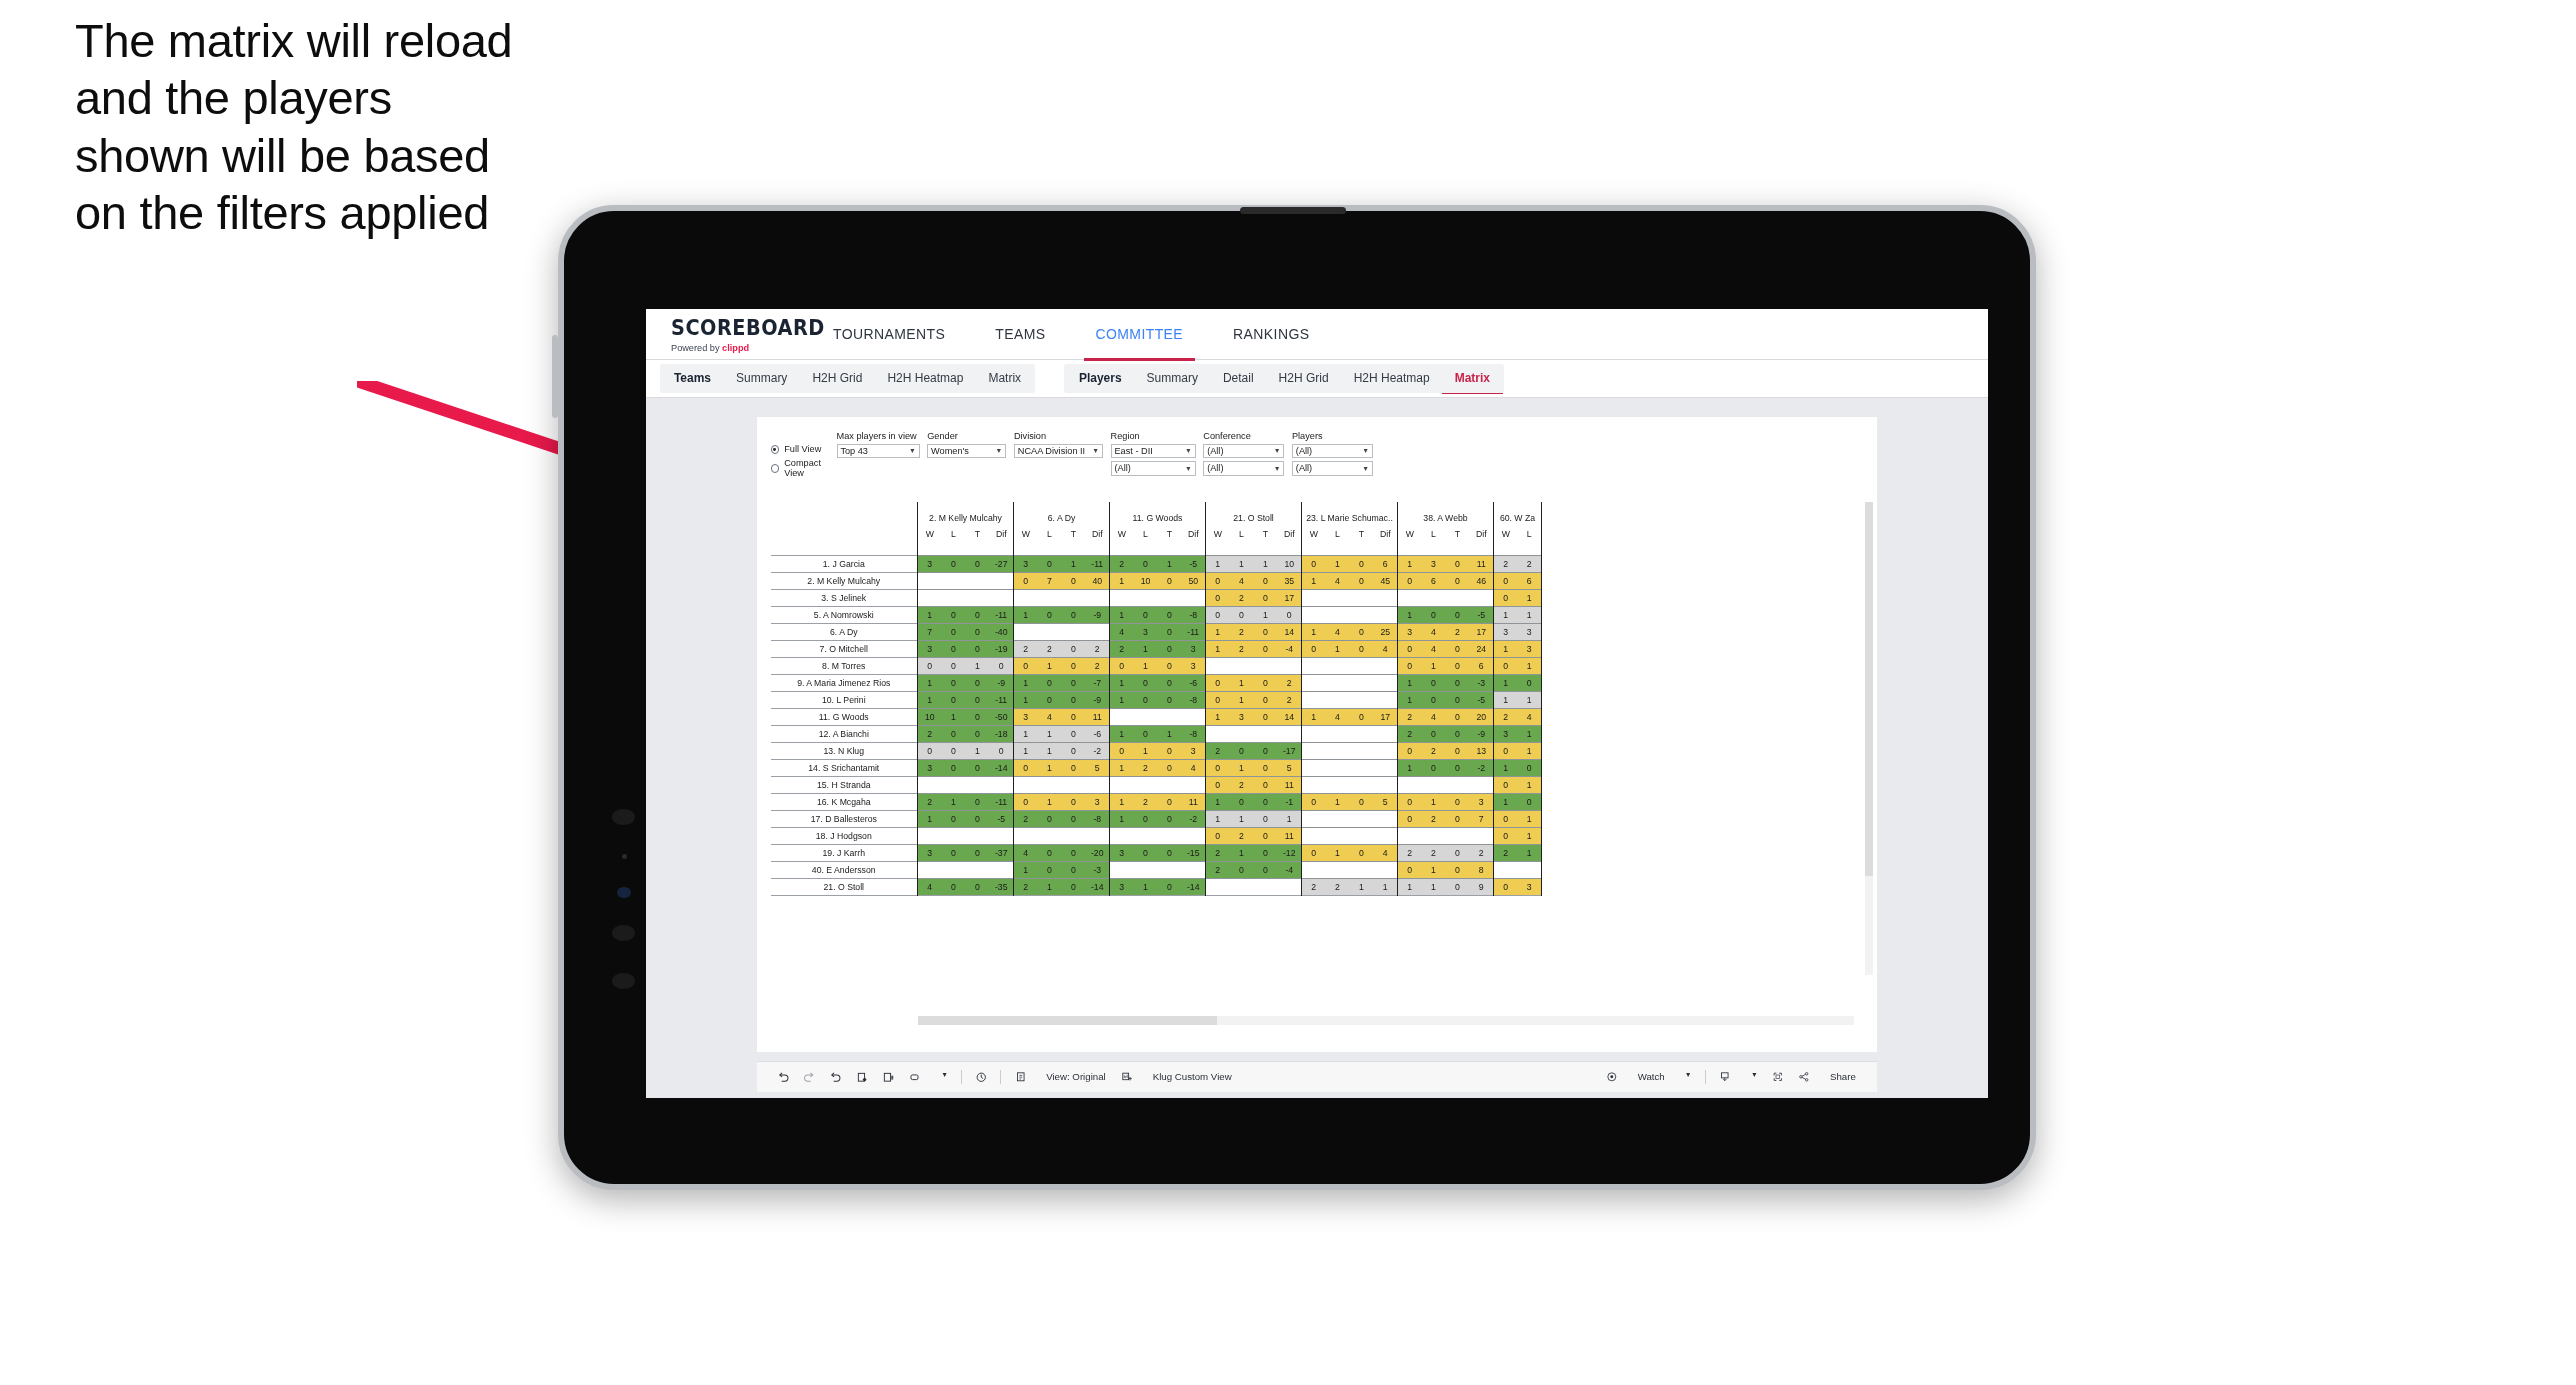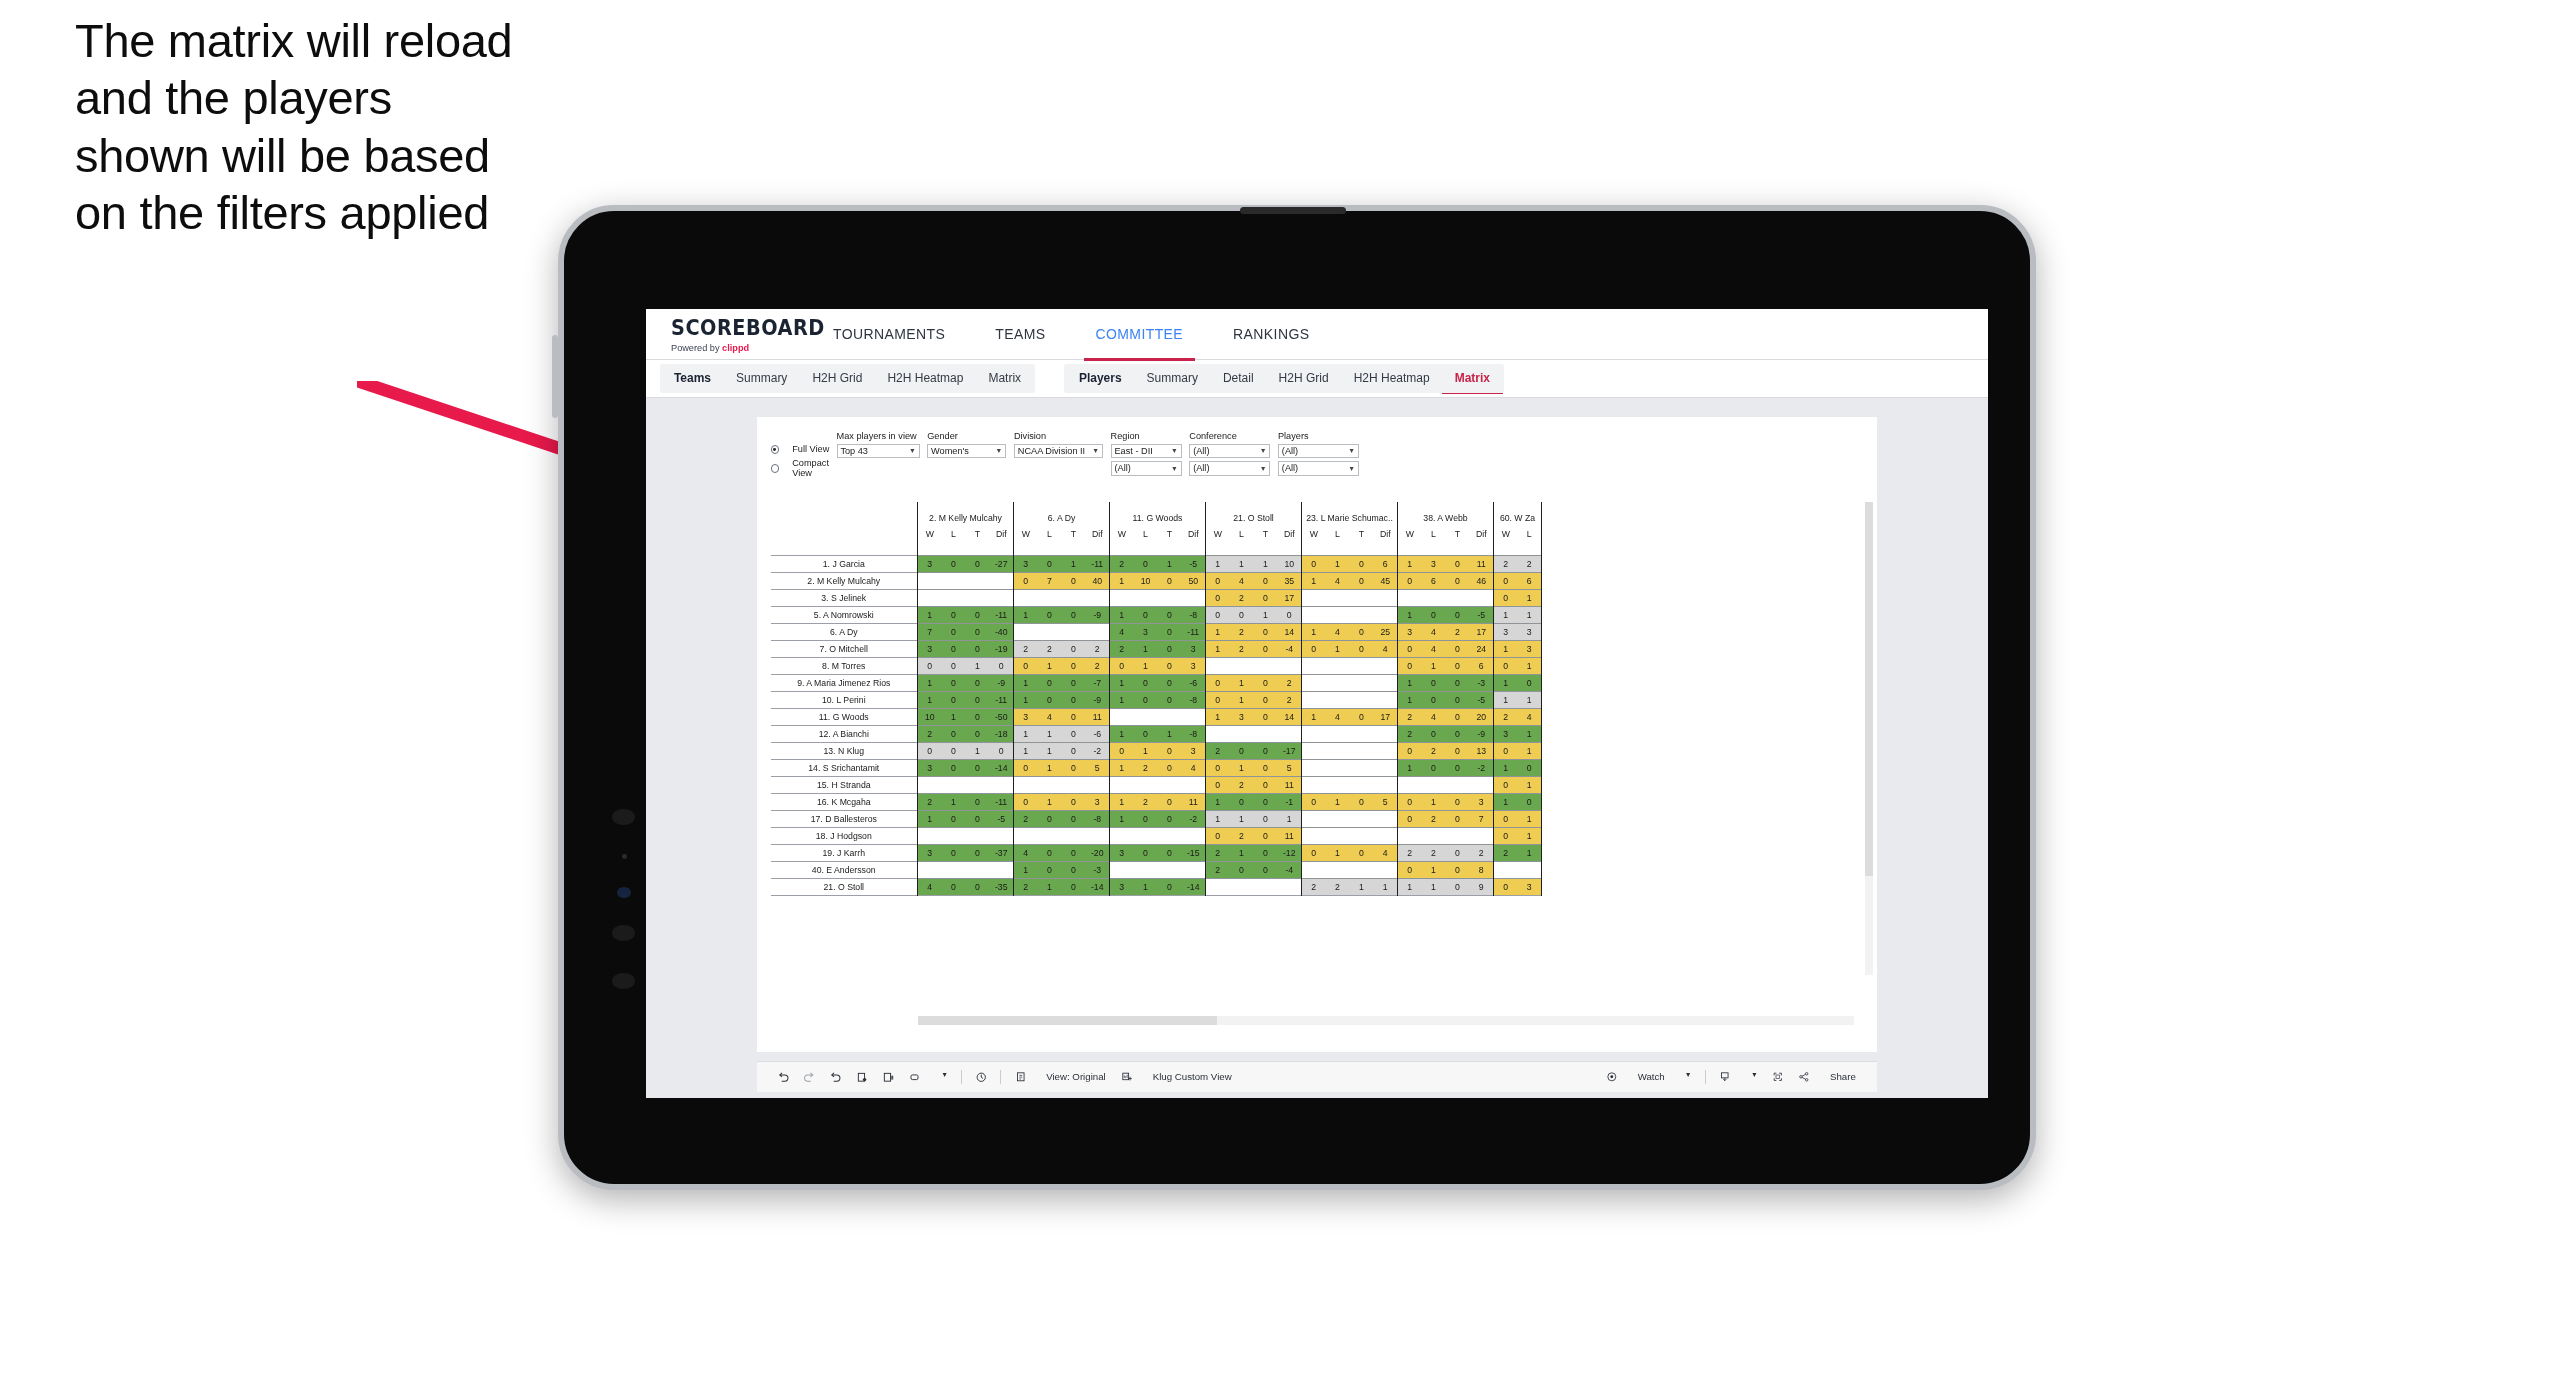--- a/index.html
+++ b/index.html
@@ -91,36 +91,36 @@
   
   .app-body { flex: 1; background: #e8eaee; position: relative; overflow: hidden; }
   .sheet {
     position: absolute; left: 111px; top: 19.3px; right: 111px; bottom: 46px;
     background: #ffffff;
   }
 
   
   .filters { display: flex; padding: 13.5px 0 0 13.5px; gap: 0; }
   .viewmode { width: 66px; padding-top: 13.5px; }
-  .radio-row { display: flex; align-items: center; gap: 13px; margin-bottom: 3.9px; font-size: 9.2px; color: #222; }
+  .radio-row { display: flex; align-items: center; gap: 5px; margin-bottom: 3.9px; font-size: 9.2px; color: #222; }
   .radio { width: 8.7px; height: 8.7px; border: 1px solid #6b7280; border-radius: 50%;
            position: relative; background: #fff; flex: none; }
   .radio.on::after { content: ""; position: absolute; left: 1.9px; top: 1.9px;
            width: 2.9px; height: 2.9px; border-radius: 50%; background: #222; }
   .fgroup { margin-right: 7.7px; }
   .fgroup .flabel { font-size: 9.2px; color: #222; margin-bottom: 2.9px; }
   .select {
     height: 14.5px; background: #fff; border: 1px solid #b9bcc0;
     display: flex; align-items: center; font-size: 9.2px; color: #222;
     padding: 0 2.9px; position: relative; margin-bottom: 2.9px; cursor: pointer;
   }
   .select .val { flex: 1; overflow: hidden; white-space: nowrap; }
   .select .caret { font-size: 6.8px; color: #444; margin-left: 1.9px; }
   .w-maxp { width: 83px; } .w-gender { width: 79px; } .w-div { width: 89px; }
-  .w-reg { width: 71px; } .w-conf { width: 81px; } .w-play { width: 81px; }
+  .w-reg { width: 85px; } .w-conf { width: 81px; } .w-play { width: 81px; }
 
   
   .matrix-wrap { position: absolute; left: 13.5px; right: 13.5px; top: 85px; bottom: 33px; }
   table.matrix { border-collapse: collapse; table-layout: fixed; }
   table.matrix th, table.matrix td {
     font-size: 8.7px; color: #1a1a1a; padding: 0; text-align: center;
     font-family: "Liberation Sans", sans-serif;
   }
   .hd-top { height: 21px; font-size: 9px; font-weight: normal;
             border-bottom: none; vertical-align: bottom; padding-bottom: 1.9px; }

